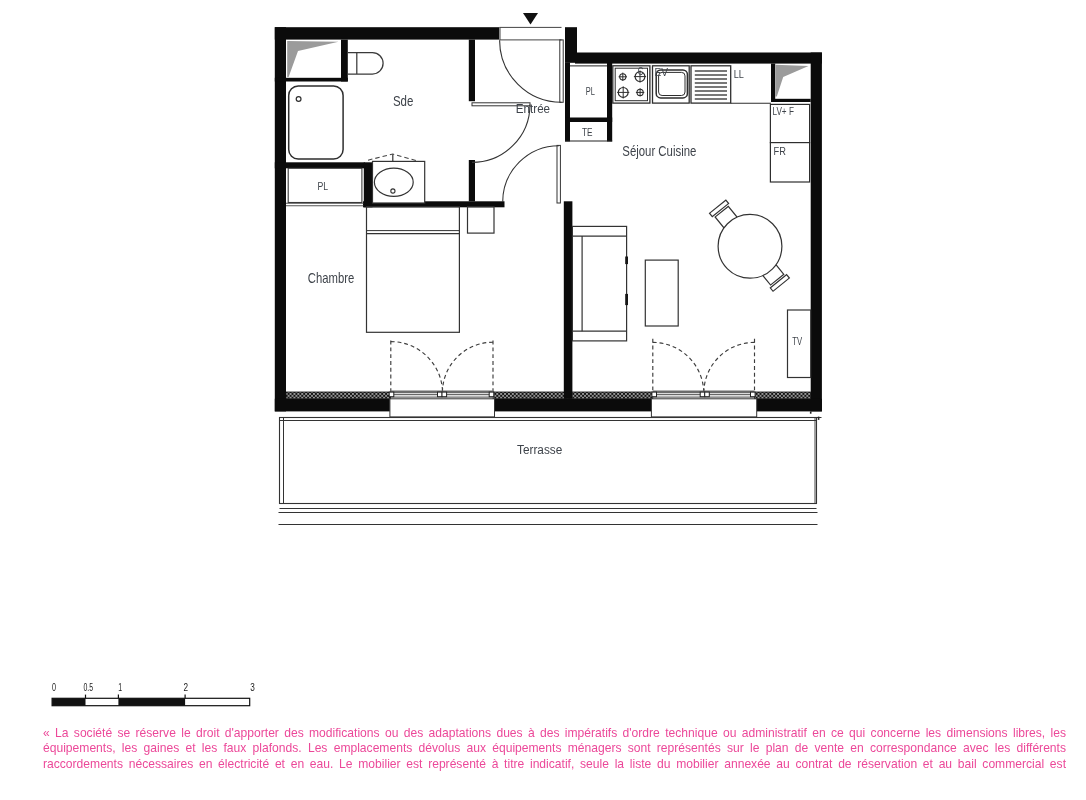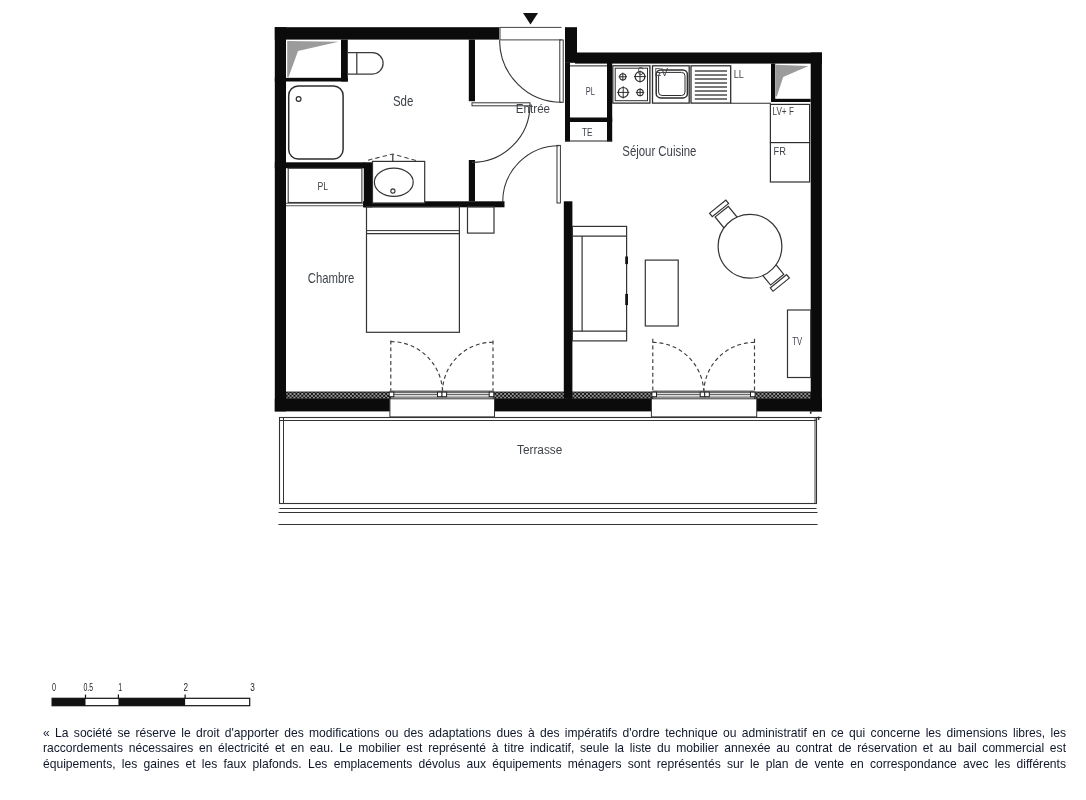--- a/index.html
+++ b/index.html
@@ -1,19 +1,19 @@
 <!DOCTYPE html>
 <html><head>
 <meta charset="utf-8">
 <style>
 html,body{margin:0;padding:0;background:#ffffff;width:1086px;height:800px;overflow:hidden;
 font-family:"Liberation Sans",sans-serif}
 #page{position:relative;width:1086px;height:800px}
 svg{position:absolute;left:0;top:0;display:block}
-.legal{position:absolute;left:43px;top:726px;width:1023px;color:#0f172a;
+.legal{position:absolute;left:43px;top:726px;width:1023px;color:#ec4899;
 font-size:12.1px;line-height:15.45px;text-align:justify}
 .jl{text-align:justify;height:15.45px;overflow:hidden}
 .jl:after{content:"";display:inline-block;width:100%}
 </style>
 </head>
 <body>
 <div id="page">
 <svg width="1086" height="800" viewBox="0 0 1086 800">
 <defs>
 <pattern id="xh" width="3.9" height="3.9" patternUnits="userSpaceOnUse">
@@ -309,16 +309,16 @@
 <text transform="translate(83.4,690.9) scale(0.60,1)">0.5</text>
 <text transform="translate(118.2,690.9) scale(0.60,1)">1</text>
 <text transform="translate(183.6,690.9) scale(0.71,1)">2</text>
 <text transform="translate(250.3,690.9) scale(0.71,1)">3</text>
 </g>
 </g>
 </svg>
 
 <div class="legal">
 <div class="jl">«&nbsp;La société se réserve le droit d'apporter des modifications ou des adaptations dues à des impératifs d'ordre technique ou administratif en ce qui concerne les dimensions libres, les</div>
+<div class="jl">équipements, les gaines et les faux plafonds. Les emplacements dévolus aux équipements ménagers sont représentés sur le plan de vente en correspondance avec les différents</div>
 <div class="jl">raccordements nécessaires en électricité et en eau. Le mobilier est représenté à titre indicatif, seule la liste du mobilier annexée au contrat de réservation et au bail commercial est</div>
-<div class="jl">équipements, les gaines et les faux plafonds. Les emplacements dévolus aux équipements ménagers sont représentés sur le plan de vente en correspondance avec les différents</div>
 </div>
 </div>
 
 </body></html>

